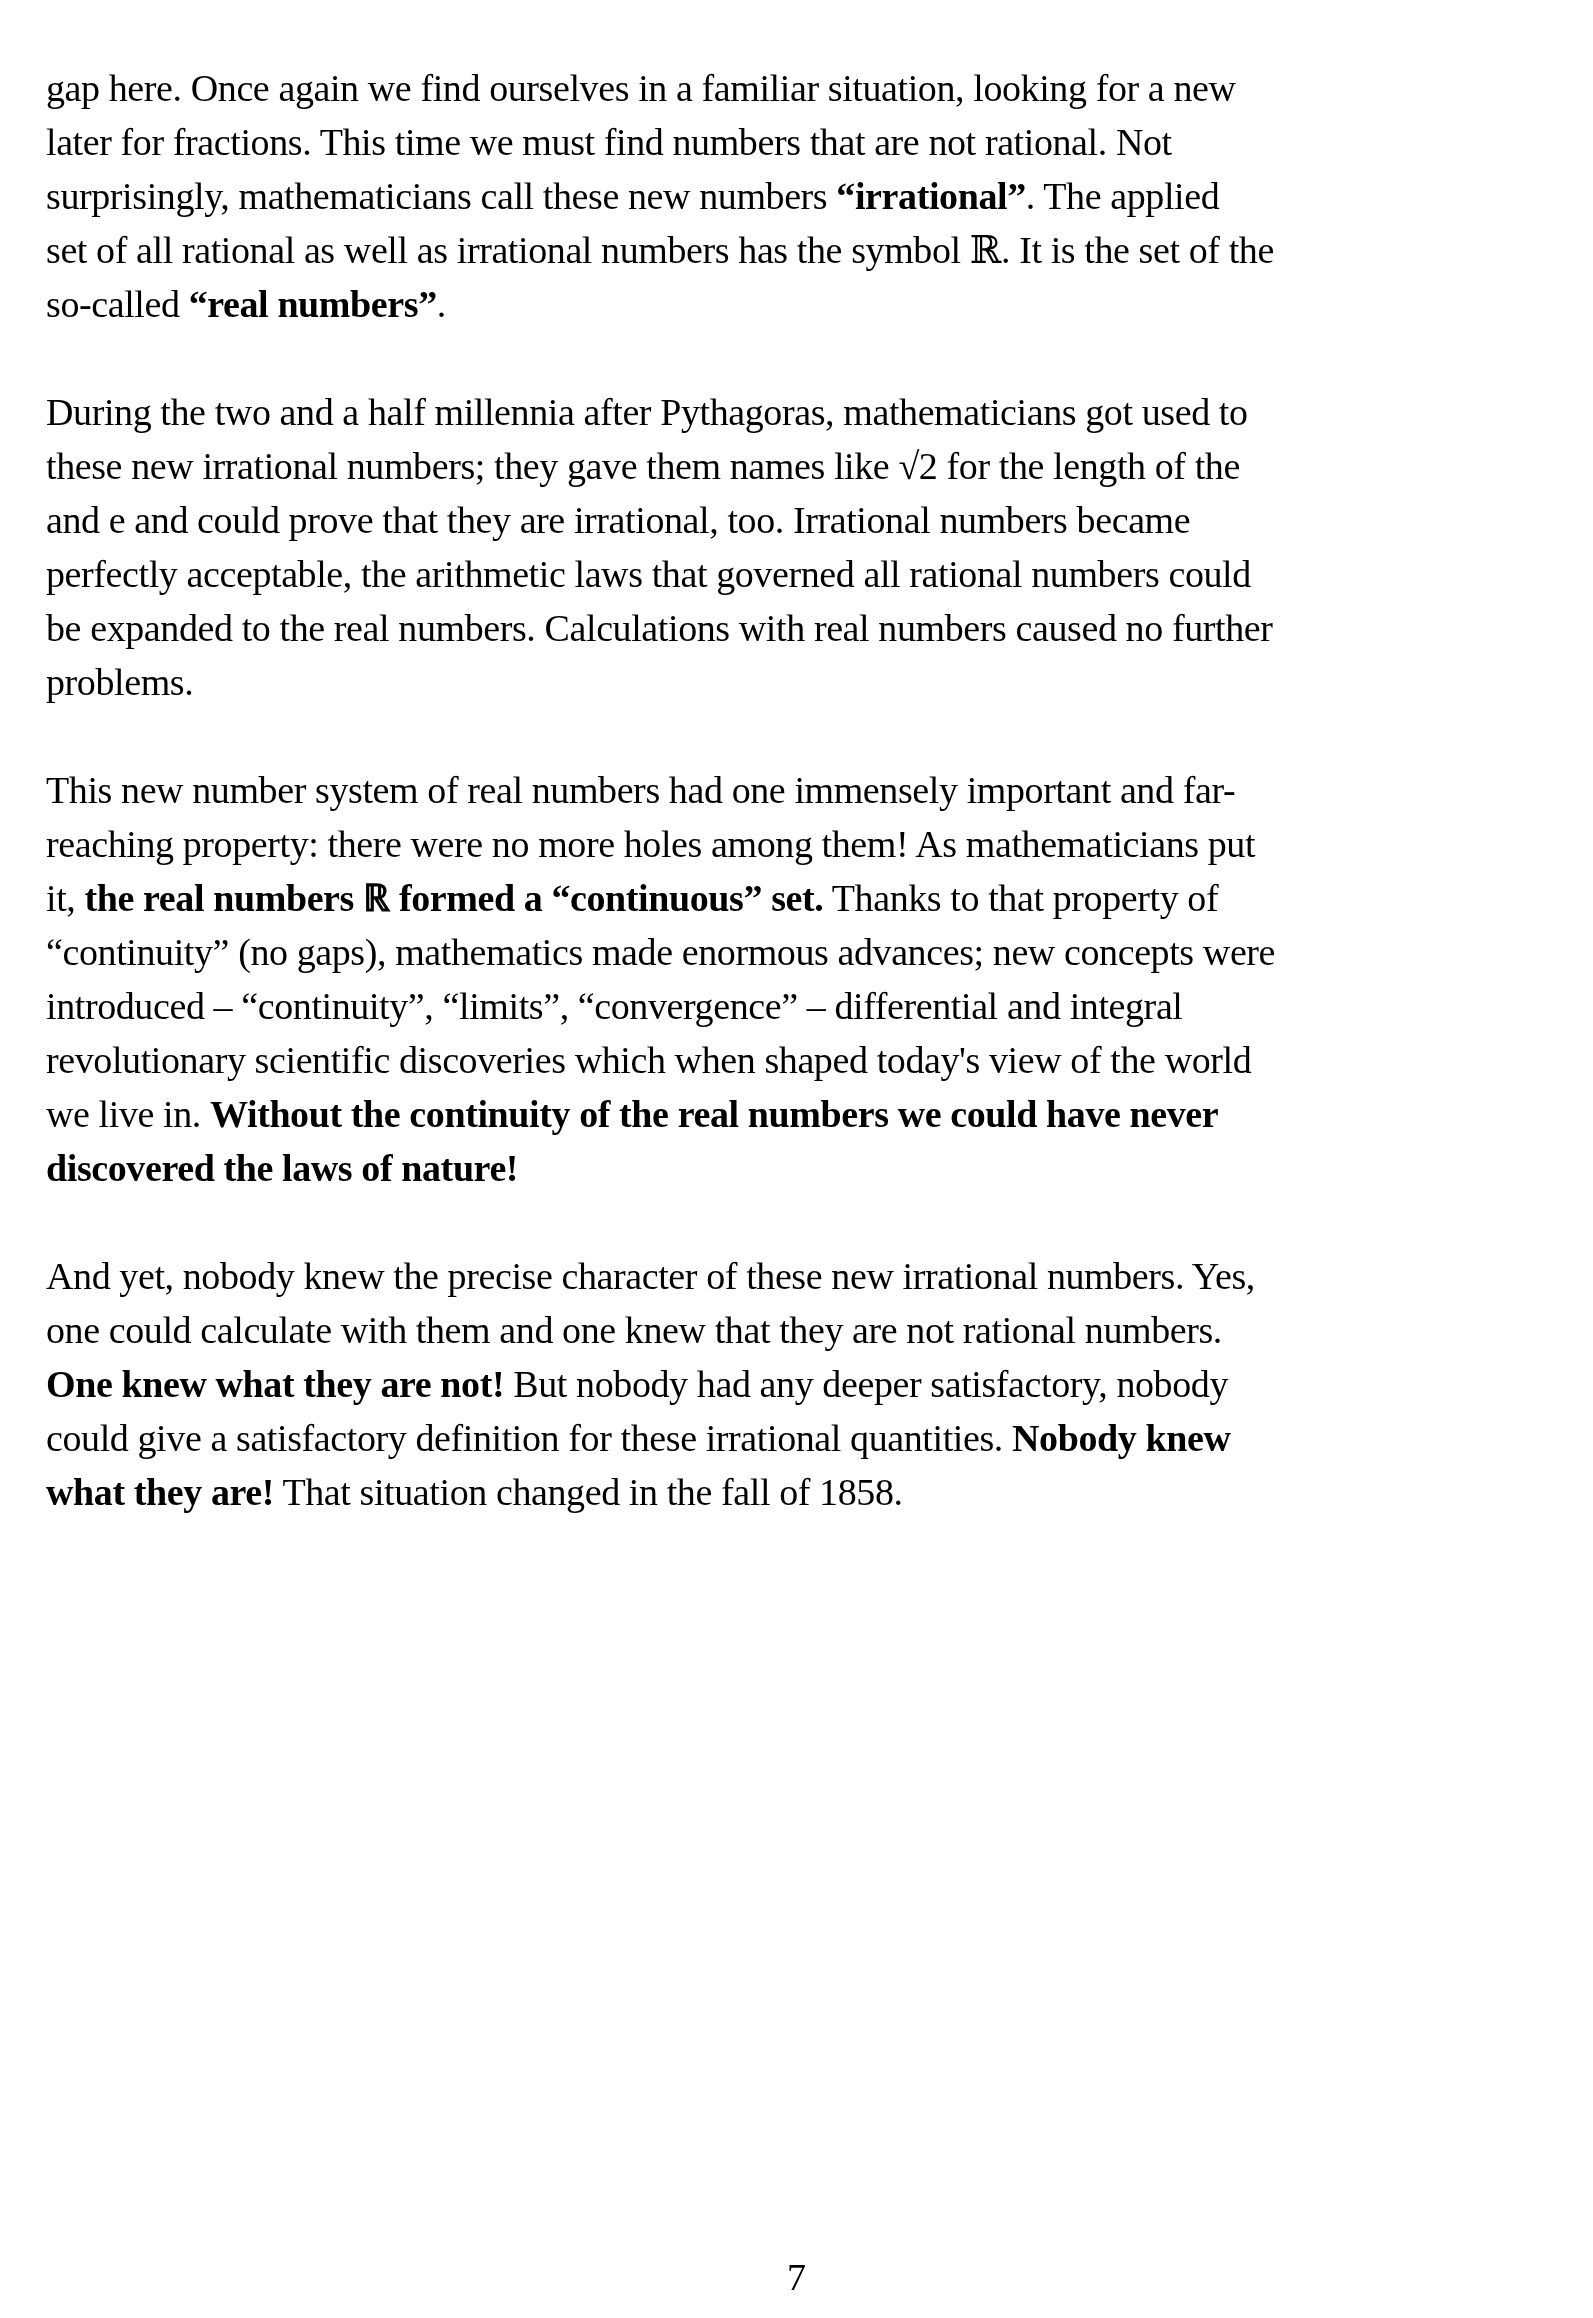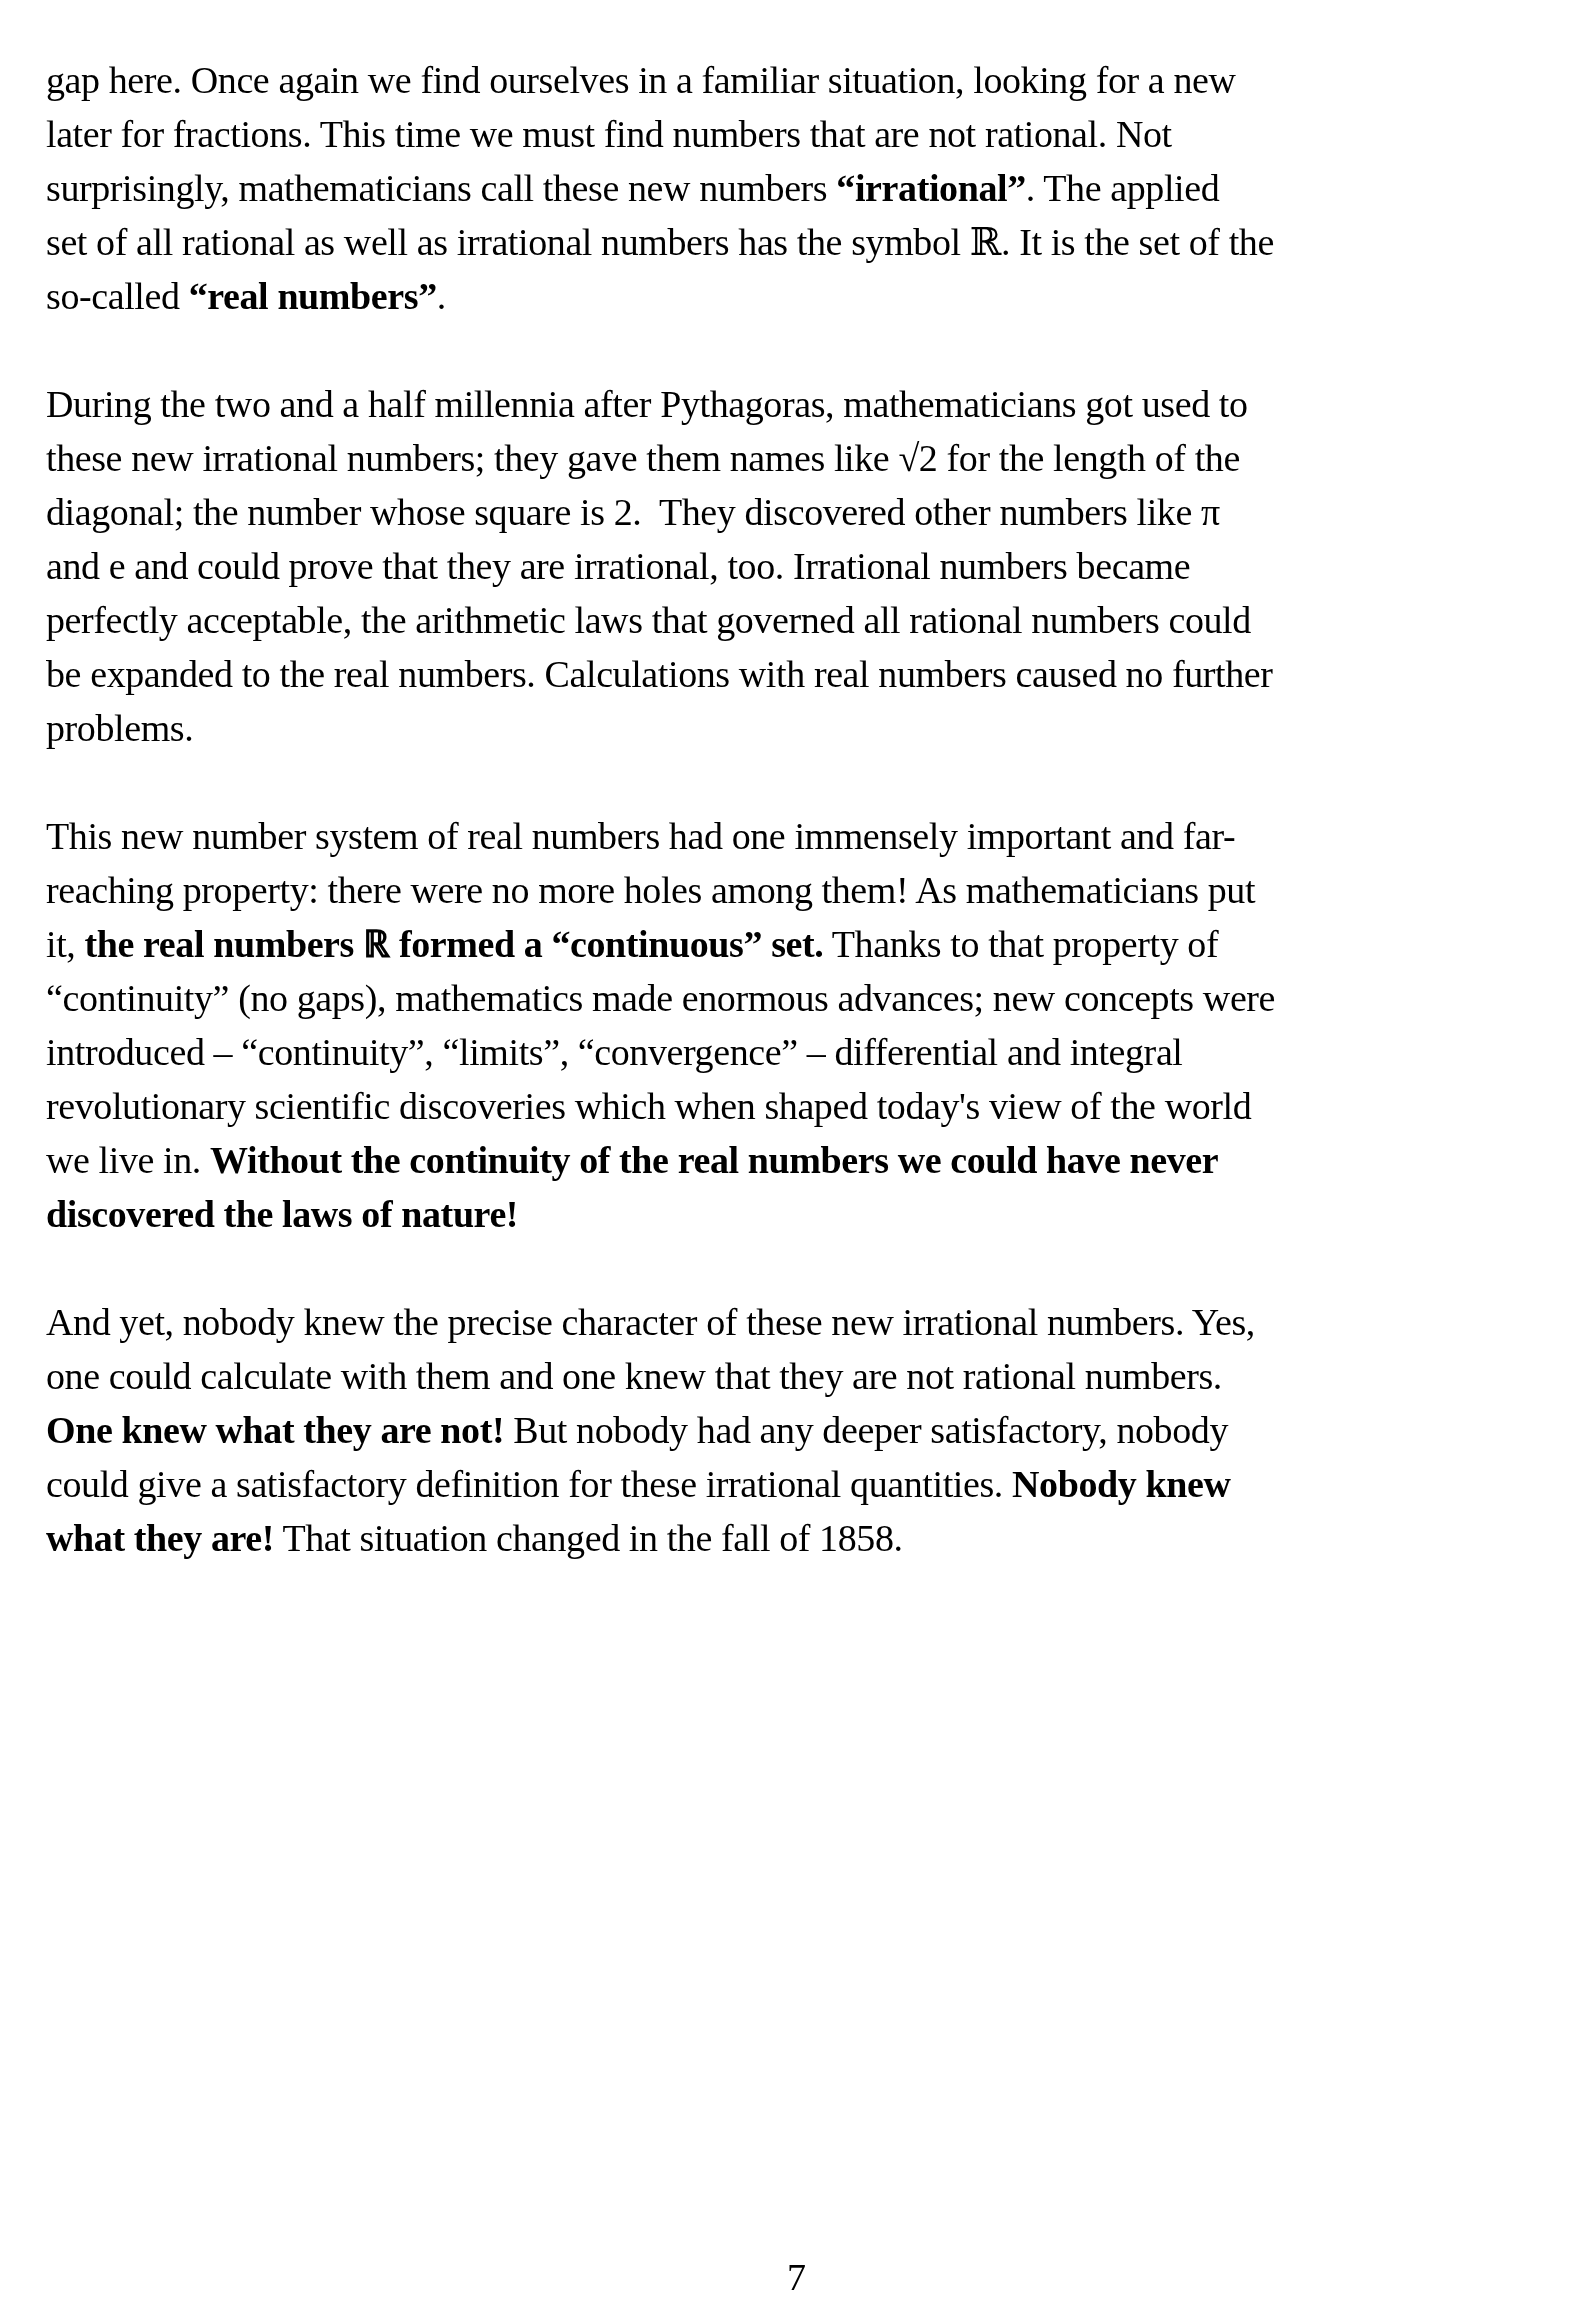--- a/index.html
+++ b/index.html
@@ -8,21 +8,21 @@
     height: 2319px;
     background: #ffffff;
     color: #000000;
     font-family: "Liberation Serif", "DejaVu Serif", serif;
     position: relative;
     overflow: hidden;
   }
   .text-block {
     position: absolute;
     left: 46px;
-    top: 53px;
+    top: 61px;
     width: 1517px;
   }
   .paragraph { margin: 0 0 54px 0; }
   .line {
     height: 54px;
     line-height: 54px;
     font-size: 38px;
     letter-spacing: -0.4px;
     white-space: pre;
   }
@@ -45,21 +45,20 @@
       <div class="paragraph">
         <div class="line"><span>gap here. Once again we find ourselves in a familiar situation, looking for a new</span></div>
         <div class="line"><span>later for fractions. This time we must find numbers that are not rational. Not</span></div>
         <div class="line"><span>surprisingly, mathematicians call these new numbers </span><span class="bold">“irrational”</span><span>. The applied</span></div>
         <div class="line"><span>set of all rational as well as irrational numbers has the symbol ℝ. It is the set of the</span></div>
         <div class="line"><span>so-called </span><span class="bold">“real numbers”</span><span>.</span></div>
       </div>
       <div class="paragraph">
         <div class="line"><span>During the two and a half millennia after Pythagoras, mathematicians got used to</span></div>
         <div class="line"><span>these new irrational numbers; they gave them names like √2 for the length of the</span></div>
-        <div class="line"><span>diagonal; the number whose square is 2.  They discovered other numbers like π</span></div>
         <div class="line"><span>and e and could prove that they are irrational, too. Irrational numbers became</span></div>
         <div class="line"><span>perfectly acceptable, the arithmetic laws that governed all rational numbers could</span></div>
         <div class="line"><span>be expanded to the real numbers. Calculations with real numbers caused no further</span></div>
         <div class="line"><span>problems.</span></div>
       </div>
       <div class="paragraph">
         <div class="line"><span>This new number system of real numbers had one immensely important and far-</span></div>
         <div class="line"><span>reaching property: there were no more holes among them! As mathematicians put</span></div>
         <div class="line"><span>it, </span><span class="bold">the real numbers ℝ formed a “continuous” set.</span><span> Thanks to that property of</span></div>
         <div class="line"><span>“continuity” (no gaps), mathematics made enormous advances; new concepts were</span></div>

